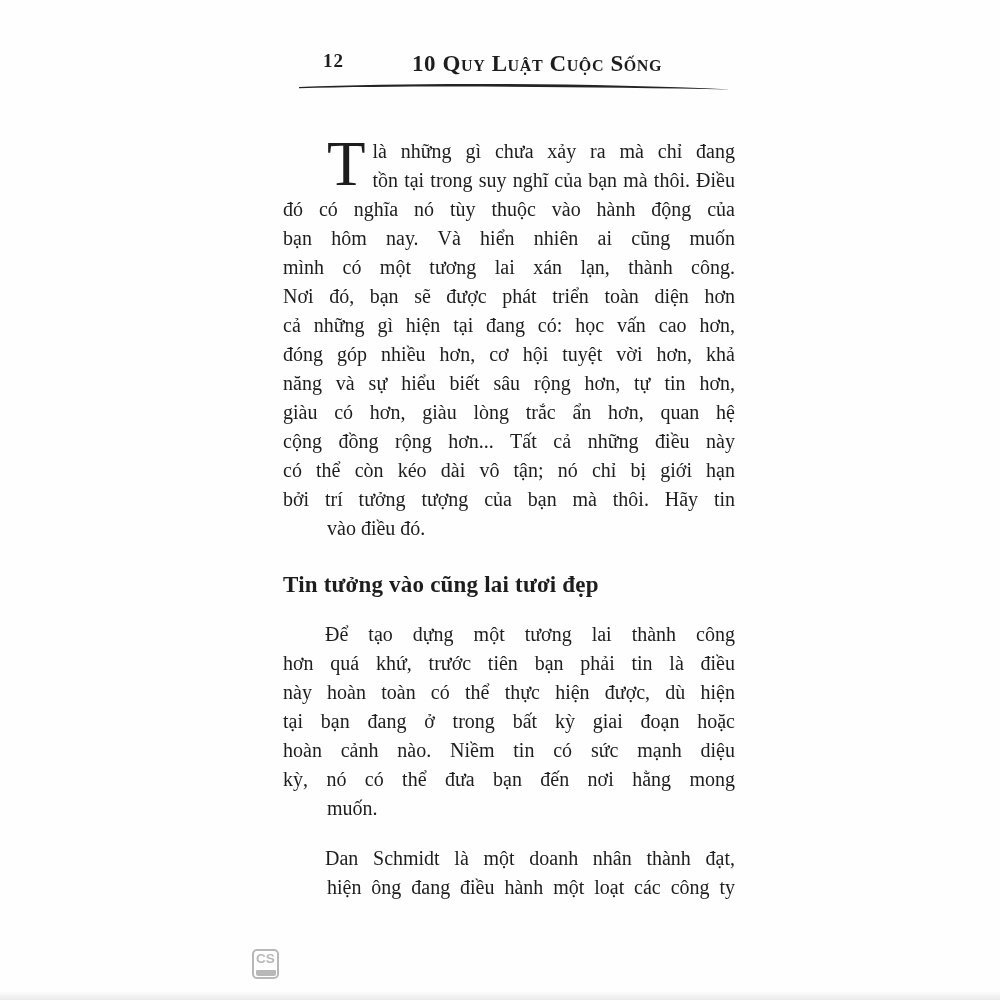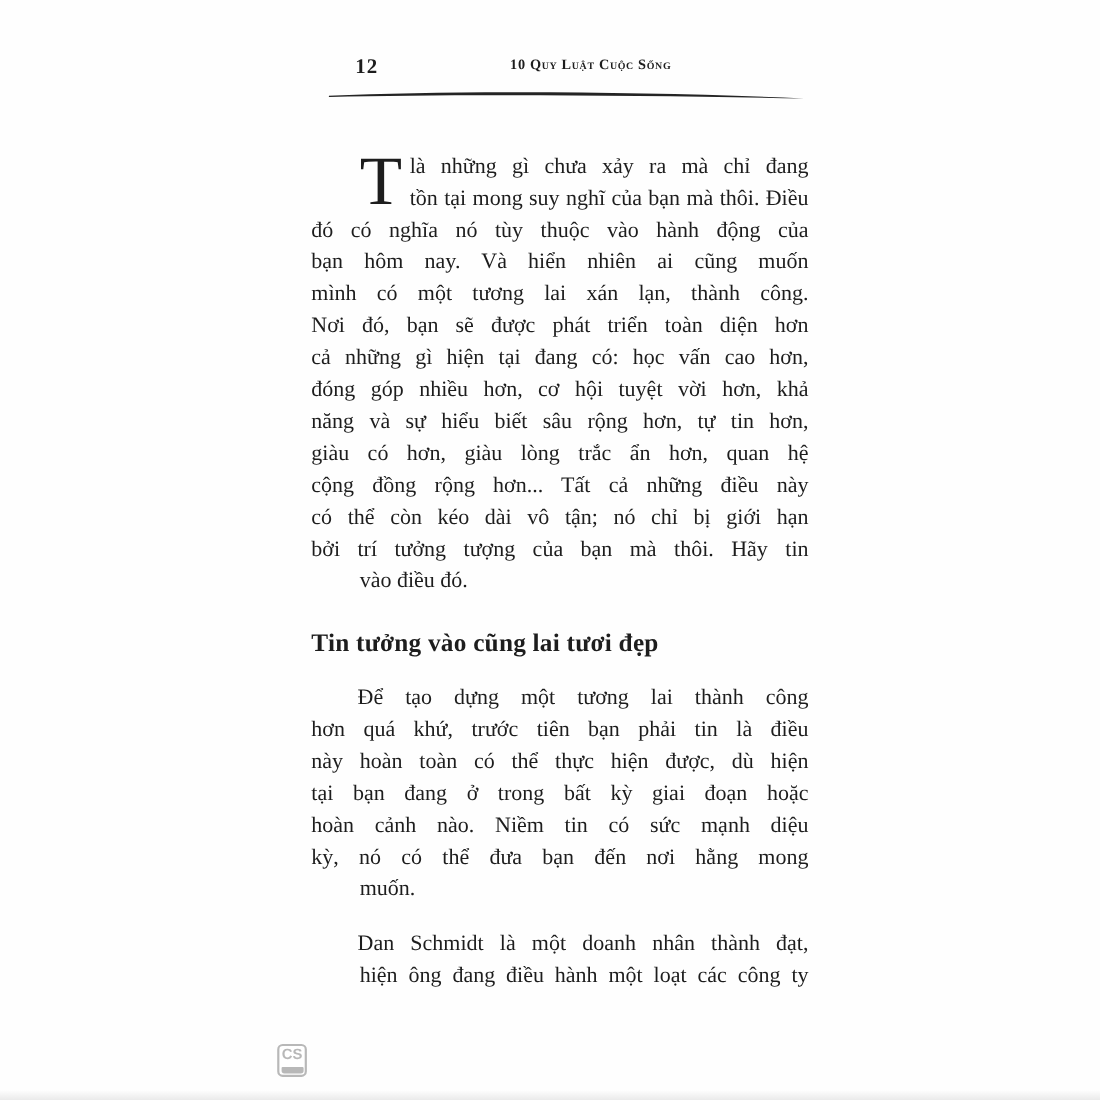--- a/index.html
+++ b/index.html
@@ -14,21 +14,21 @@
   .column{position:absolute;left:283px;top:0;width:452px;height:748px;}
 
   
   .pagenum{
     position:absolute;left:40px;top:50px;
     font-size:19px;font-weight:bold;letter-spacing:1px;
   }
   .running-title{
     position:absolute;left:28px;top:51px;width:452px;
     text-align:center;font-variant:small-caps;font-weight:bold;
-    font-size:13px;letter-spacing:0.6px;white-space:nowrap;
+    font-size:23px;letter-spacing:0.6px;white-space:nowrap;
   }
   .header-rule{position:absolute;left:14px;top:80px;width:436px;height:16px;}
 
   
   .para{
     position:absolute;left:0;width:452px;
     font-size:20px;line-height:29px;
   }
   .p1{top:137px;}
   .p2{top:620px;}
@@ -94,21 +94,21 @@
     <div class="running-title">10 Quy Luật Cuộc Sống</div>
 
     <svg class="header-rule" viewBox="0 0 436 16" xmlns="http://www.w3.org/2000/svg">
       <path d="M2 7 C 120 2, 300 3.2, 434 9.5 C 300 6.8, 120 5.2, 2 8.2 Z" fill="#242424"></path>
     </svg>
 
     <div class="para p1">
       <span class="dropcap">T</span>
       <div class="lines">
           <div class="line">là những gì chưa xảy ra mà chỉ đang</div>
-          <div class="line">tồn tại mong suy nghĩ của bạn mà thôi. Điều</div>
+          <div class="line">tồn tại trong suy nghĩ của bạn mà thôi. Điều</div>
           <div class="line">đó có nghĩa nó tùy thuộc vào hành động của</div>
           <div class="line">bạn hôm nay. Và hiển nhiên ai cũng muốn</div>
           <div class="line">mình có một tương lai xán lạn, thành công.</div>
           <div class="line">Nơi đó, bạn sẽ được phát triển toàn diện hơn</div>
           <div class="line">cả những gì hiện tại đang có: học vấn cao hơn,</div>
           <div class="line">đóng góp nhiều hơn, cơ hội tuyệt vời hơn, khả</div>
           <div class="line">năng và sự hiểu biết sâu rộng hơn, tự tin hơn,</div>
           <div class="line">giàu có hơn, giàu lòng trắc ẩn hơn, quan hệ</div>
           <div class="line">cộng đồng rộng hơn... Tất cả những điều này</div>
           <div class="line">có thể còn kéo dài vô tận; nó chỉ bị giới hạn</div>

